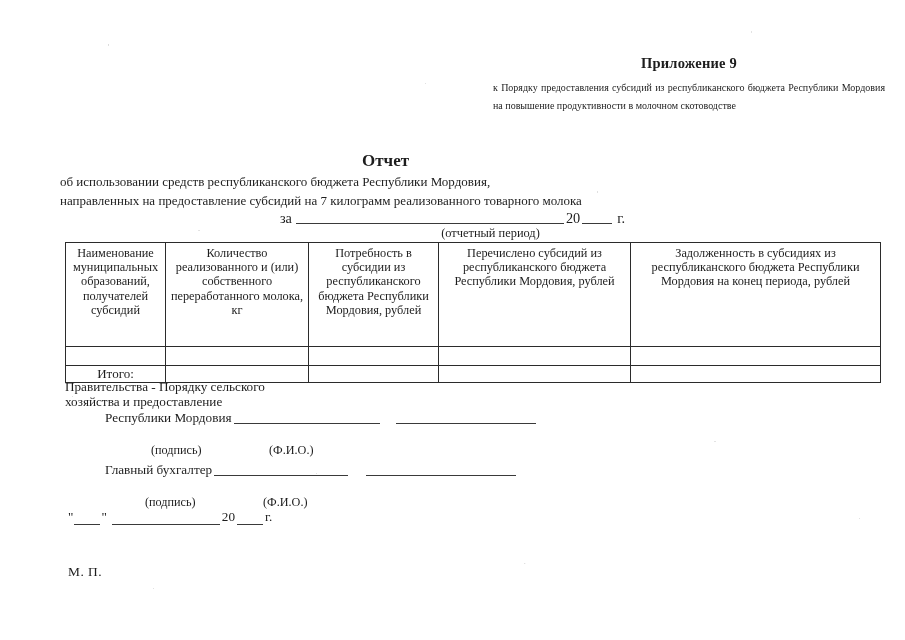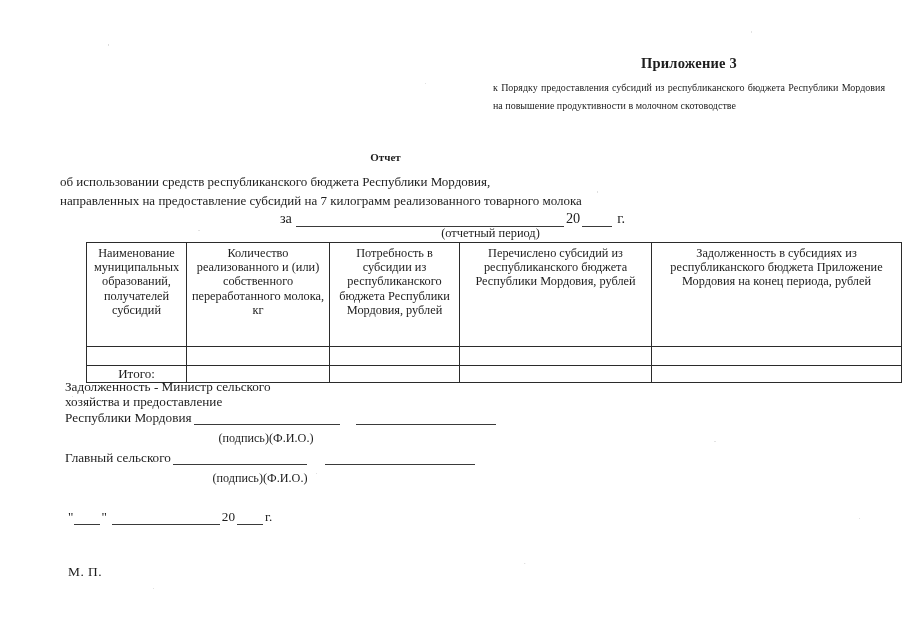--- a/index.html
+++ b/index.html
@@ -66,41 +66,40 @@
   }
 
   
   .doc-title {
     position: absolute;
     left: 0;
     top: 151px;
     width: 771px;
     text-align: center;
     font-weight: bold;
-    font-size: 11px;
+    font-size: 17px;
   }
   .doc-sub {
     position: absolute;
     left: 60px;
     top: 172px;
     width: 790px;
     text-align: left;
     font-size: 13px;
     line-height: 19px;
   }
 
   
   .period-row {
     position: absolute;
     left: 0;
     top: 210px;
     width: 905px;
     display: flex;
     justify-content: center;
-    align-items: flex-end;
     font-size: 14.3px;
   }
   .period-label { margin-right: 4px; }
   .rule {
     display: inline-block;
     border-bottom: 1px solid #3a3a3a;
     height: 13px;
   }
   .rule-period { width: 268px; }
   .rule-year   { width: 30px; margin: 0 2px; }
@@ -119,21 +118,20 @@
 
   
   .report-table {
     position: absolute;
     left: 65px;
     top: 242px;
     width: 815px;
     border-collapse: collapse;
     table-layout: fixed;
     font-size: 12.3px;
-    margin-left: 21px;
   }
   .report-table td,
   .report-table th {
     border: 1px solid #2b2b2b;
     vertical-align: top;
     padding: 3px 4px 0;
     font-weight: normal;
   }
   .report-table thead th {
     text-align: center;
@@ -158,33 +156,32 @@
   .signature {
     position: absolute;
     left: 65px;
     top: 379px;
     width: 800px;
     font-size: 13.2px;
     line-height: 15.4px;
   }
   .sig-line {
     display: flex;
-    align-items: flex-end;
     white-space: nowrap;
+    margin-left: 40px;
   }
   .sig-name-text { margin-right: 2px; }
   .rule-sign { width: 146px; }
   .rule-fio  { width: 140px; margin-left: 16px; }
   .sig-caption {
     display: flex;
     font-size: 12.2px;
     padding-left: 86px;
-    margin-top: 6px;
+    margin-top: 18px;
     margin-bottom: 2px;
-    text-align: right;
   }
   .cap-podpis { width: 118px; }
   .cap-fio    { }
 
   .sig-block-2 { margin-top: 3px; }
   .sig-block-2 .rule-sign { width: 134px; }
   .sig-block-2 .rule-fio  { width: 150px; margin-left: 18px; }
   .sig-block-2 .sig-caption { padding-left: 80px; }
 
   
@@ -211,21 +208,21 @@
   }
 </style>
 </head>
 <body>
 
 <div class="page">
 
   <div class="speckles"></div>
 
   <div class="appendix">
-    <div class="appendix-title">Приложение 3</div>
+    <div class="appendix-title">Приложение 9</div>
     <div class="appendix-body">к Порядку предоставления субсидий из республиканского бюджета Республики Мордовия на повышение продуктивности в молочном скотоводстве</div>
   </div>
 
   <div class="doc-title">Отчет</div>
 
   <div class="doc-sub">
     <div>об использовании средств республиканского бюджета Республики Мордовия,</div>
     <div>направленных на предоставление субсидий на 7 килограмм реализованного товарного молока</div>
   </div>
 
@@ -246,21 +243,21 @@
         <col class="col3">
         <col class="col4">
         <col class="col5">
     </colgroup>
     <thead>
       <tr>
         <th>Наименование муниципальных образований, получателей субсидий</th>
         <th>Количество реализованного и (или) собственного переработанного молока, кг</th>
         <th>Потребность в субсидии из республиканского бюджета Республики Мордовия, рублей</th>
         <th>Перечислено субсидий из республиканского бюджета Республики Мордовия, рублей</th>
-        <th>Задолженность в субсидиях из республиканского бюджета Приложение Мордовия на конец периода, рублей</th>
+        <th>Задолженность в субсидиях из республиканского бюджета Республики Мордовия на конец периода, рублей</th>
       </tr>
     </thead>
     <tbody>
       <tr class="row-blank">
         <td></td>
         <td></td>
         <td></td>
         <td></td>
         <td></td>
       </tr>
@@ -269,36 +266,36 @@
         <td></td>
         <td></td>
         <td></td>
         <td></td>
       </tr>
     </tbody>
   </table>
 
   <div class="signature">
 
-    <div>Задолженность - Министр сельского</div>
+    <div>Правительства - Порядку сельского</div>
     <div>хозяйства и предоставление</div>
 
     <div class="sig-line">
       <span class="sig-name-text">Республики Мордовия</span>
       <span class="rule rule-sign"></span>
       <span class="rule rule-fio"></span>
     </div>
     <div class="sig-caption">
       <span class="cap-podpis">(подпись)</span>
       <span class="cap-fio">(Ф.И.О.)</span>
     </div>
 
     <div class="sig-block-2">
       <div class="sig-line">
-        <span class="sig-name-text">Главный сельского</span>
+        <span class="sig-name-text">Главный бухгалтер</span>
         <span class="rule rule-sign"></span>
         <span class="rule rule-fio"></span>
       </div>
       <div class="sig-caption">
         <span class="cap-podpis">(подпись)</span>
         <span class="cap-fio">(Ф.И.О.)</span>
       </div>
     </div>
   </div>
 

